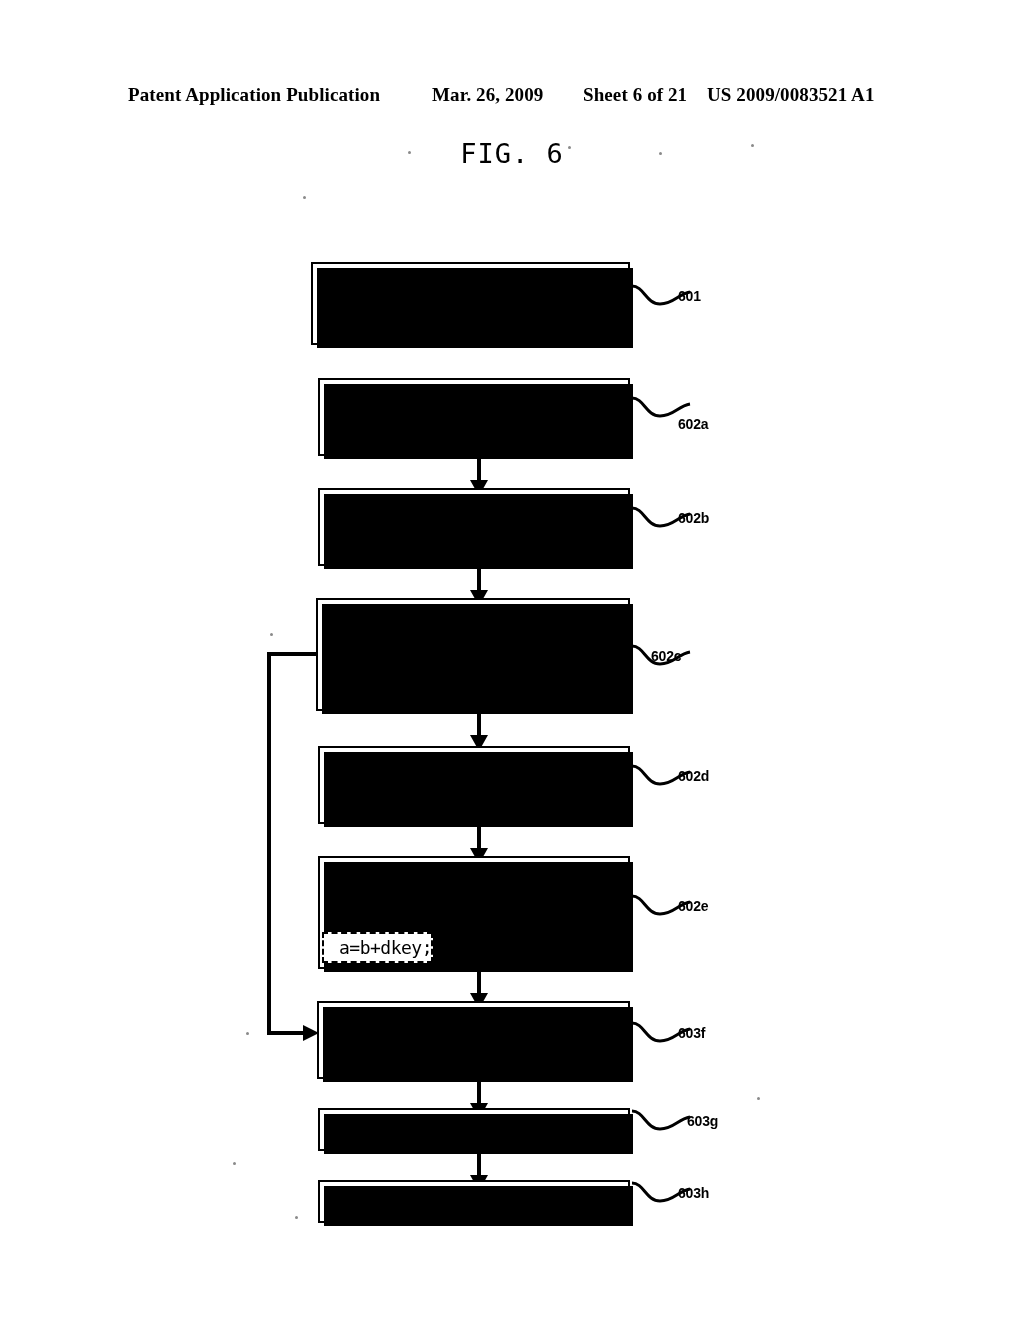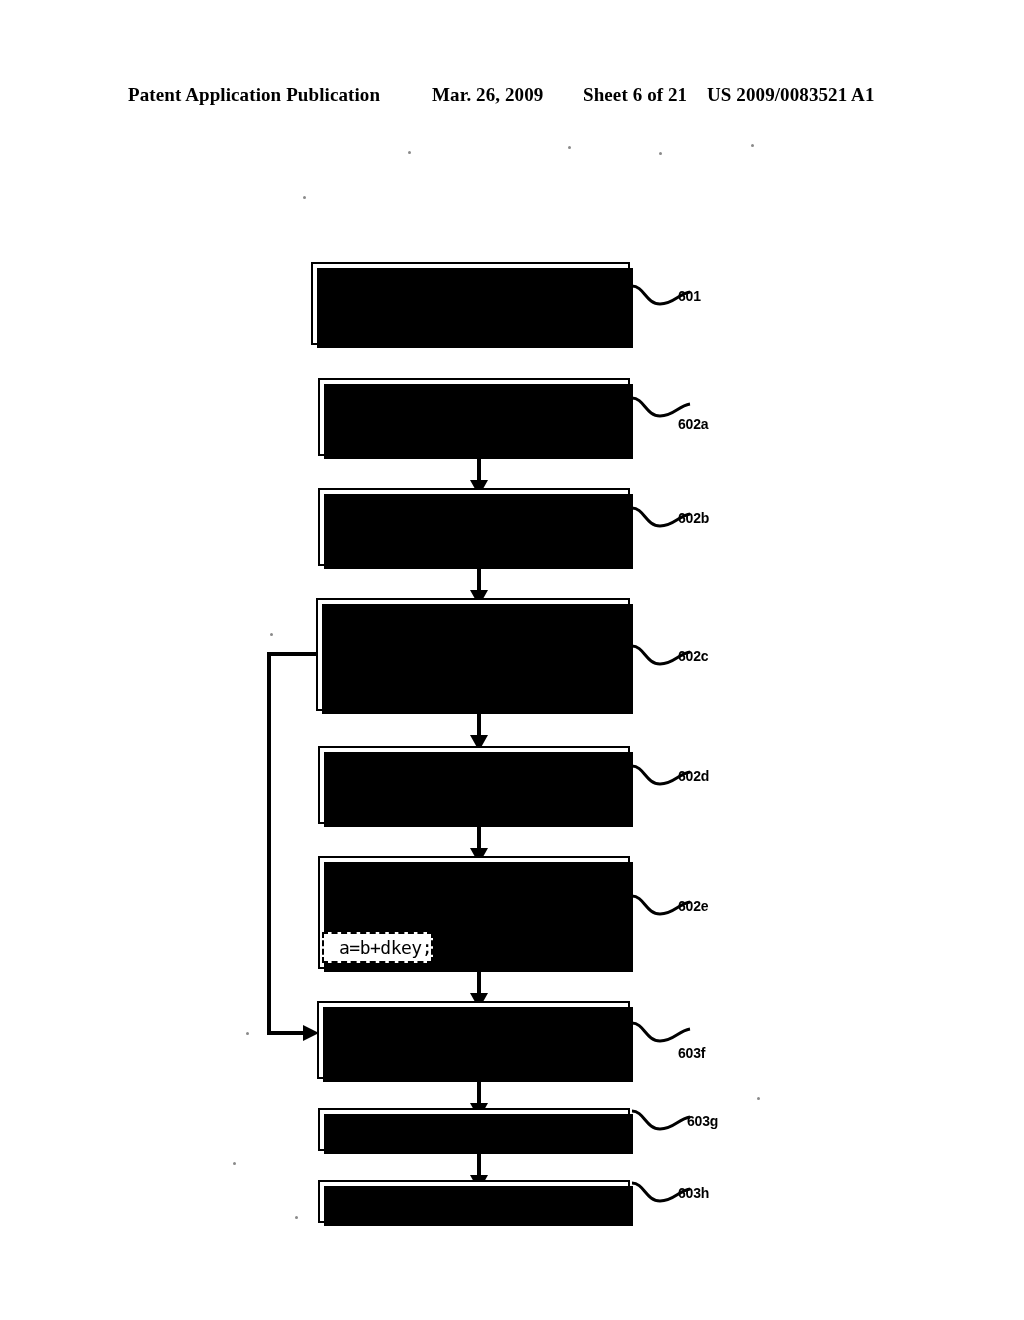--- a/index.html
+++ b/index.html
@@ -121,20 +121,21 @@
 
 <div id="page">
 
   <div id="header">
     <span class="h-pub">Patent Application Publication</span>
     <span class="h-date">Mar. 26, 2009</span>
     <span class="h-sheet">Sheet 6 of 21</span>
     <span class="h-num">US 2009/0083521 A1</span>
   </div>
 
+  <div id="fig-title">FIG. 6</div>
 
   <div class="speck" style="left:303px;  top:196px;  width:3px; height:3px;"></div>
   <div class="speck" style="left:408px;  top:151px;  width:3px; height:3px;"></div>
   <div class="speck" style="left:568px;  top:146px;  width:3px; height:3px;"></div>
   <div class="speck" style="left:659px;  top:152px;  width:3px; height:3px;"></div>
   <div class="speck" style="left:751px;  top:144px;  width:3px; height:3px;"></div>
   <div class="speck" style="left:270px;  top:633px;  width:3px; height:3px;"></div>
   <div class="speck" style="left:246px;  top:1032px; width:3px; height:3px;"></div>
   <div class="speck" style="left:233px;  top:1162px; width:3px; height:3px;"></div>
   <div class="speck" style="left:295px;  top:1216px; width:3px; height:3px;"></div>
@@ -185,21 +186,21 @@
   </svg>
 
   <div class="fbox" style="left:316px; top:598px; width:314px; height:113px; padding-top:6px;">
     <span class="line">dkey=dkey*4-32;</span>
     <span class="line">Process group C</span>
     <span class="line">if(condition 1)goto labelF;</span>
   </div>
   <svg class="leader" style="left:630px; top:638px;" width="62" height="38" viewBox="0 0 62 38">
     <path d="M 2,8 C 14,8 16,26 30,26 C 44,26 48,16 60,14" fill="none" stroke="#000000" stroke-width="3"></path>
   </svg>
-  <div class="refnum" style="left:678px; top:648px;">602c</div>
+  <div class="refnum" style="left:651px; top:648px;">602c</div>
 
   <svg class="conn" style="left:466px; top:710px;" width="26" height="42" viewBox="0 0 26 42">
     <line x1="13" y1="0" x2="13" y2="30" stroke="#000000" stroke-width="4"></line>
     <polygon points="13,41 4,25 22,25" fill="#000000"></polygon>
   </svg>
 
   <div class="fbox" style="left:318px; top:746px; width:312px; height:78px; padding-top:5px;">
     <span class="line">dkey=dkey/5+8;</span>
     <span class="line">Process group D</span>
   </div>
@@ -233,21 +234,21 @@
     <polygon points="13,41 4,25 22,25" fill="#000000"></polygon>
   </svg>
 
   <div class="fbox" style="left:317px; top:1001px; width:313px; height:78px; padding-top:5px;">
     <span class="line">labelF:</span>
     <span class="line">Process group F</span>
   </div>
   <svg class="leader" style="left:630px; top:1015px;" width="62" height="38" viewBox="0 0 62 38">
     <path d="M 2,8 C 14,8 16,26 30,26 C 44,26 48,16 60,14" fill="none" stroke="#000000" stroke-width="3"></path>
   </svg>
-  <div class="refnum" style="left:678px; top:1025px;margin-top:20px;">603f</div>
+  <div class="refnum" style="left:678px; top:1025px;">603f</div>
 
   <svg class="conn" style="left:466px; top:1078px;" width="26" height="42" viewBox="0 0 26 42">
     <line x1="13" y1="0" x2="13" y2="30" stroke="#000000" stroke-width="4"></line>
     <polygon points="13,41 4,25 22,25" fill="#000000"></polygon>
   </svg>
 
   <div class="fbox" style="left:318px; top:1108px; width:312px; height:43px; padding-top:3px;">
     <span class="line">Process group G</span>
   </div>
   <svg class="leader" style="left:630px; top:1103px;" width="62" height="38" viewBox="0 0 62 38">

